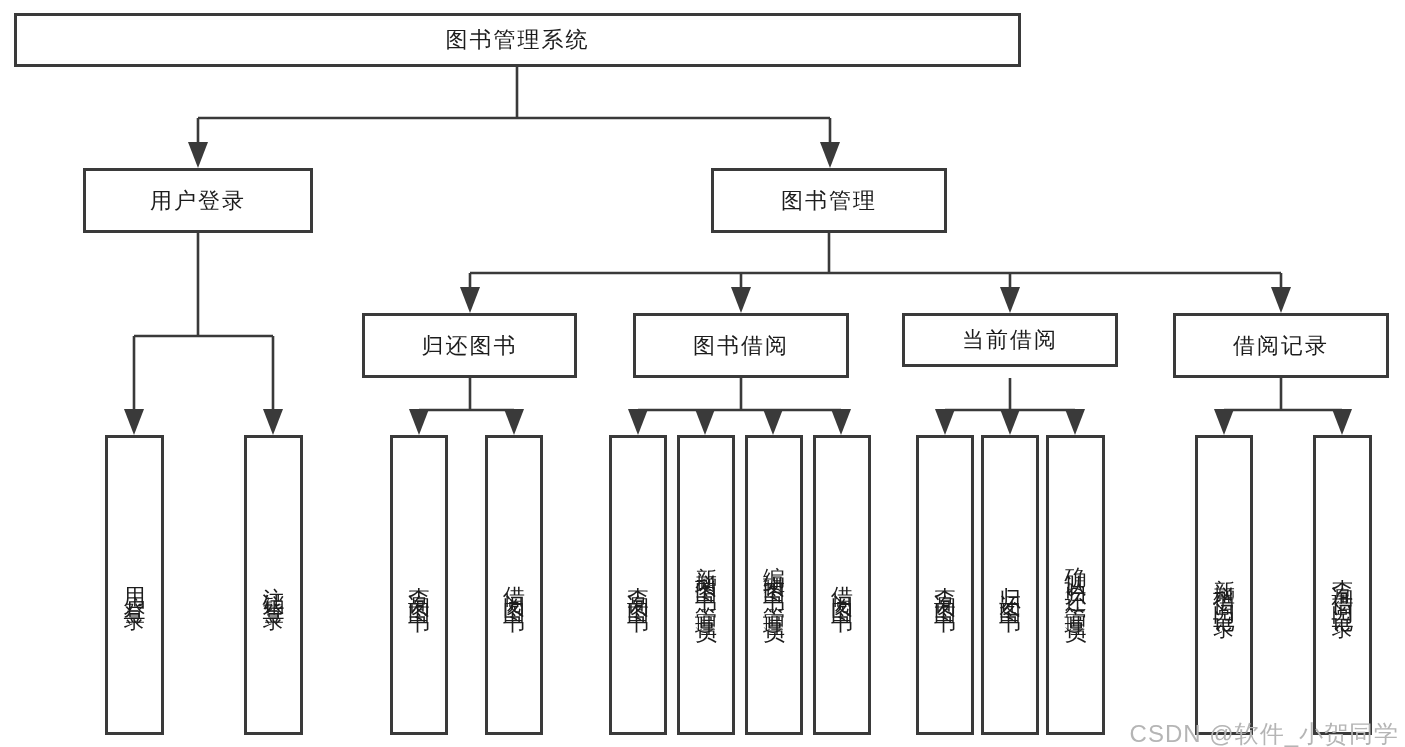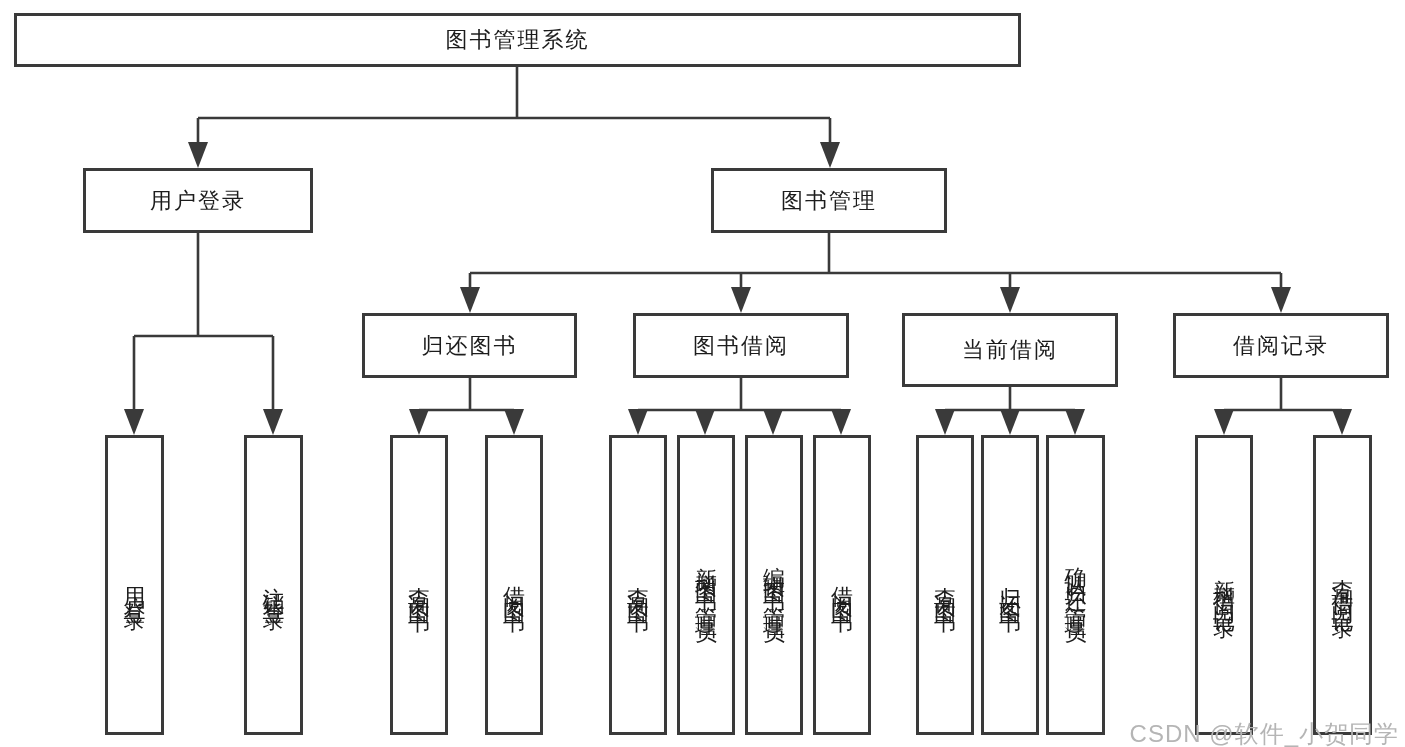--- a/index.html
+++ b/index.html
@@ -84,21 +84,21 @@
   <div class="node hbox" style="left:711px; top:168px; width:236px; height:65px;">
     <span>图书管理</span>
   </div>
 
   <div class="node hbox" style="left:362px; top:313px; width:215px; height:65px;">
     <span>归还图书</span>
   </div>
   <div class="node hbox" style="left:633px; top:313px; width:216px; height:65px;">
     <span>图书借阅</span>
   </div>
-  <div class="node hbox" style="left:902px; top:313px; width:216px; height:74px;">
+  <div class="node hbox" style="left:902px; top:313px; width:216px; height:54px;">
     <span>当前借阅</span>
   </div>
   <div class="node hbox" style="left:1173px; top:313px; width:216px; height:65px;">
     <span>借阅记录</span>
   </div>
 
   <div class="node vbox" style="left:105px; top:435px; width:59px; height:300px;">
     <span class="vtxt">用户登录</span>
   </div>
   <div class="node vbox" style="left:244px; top:435px; width:59px; height:300px;">

